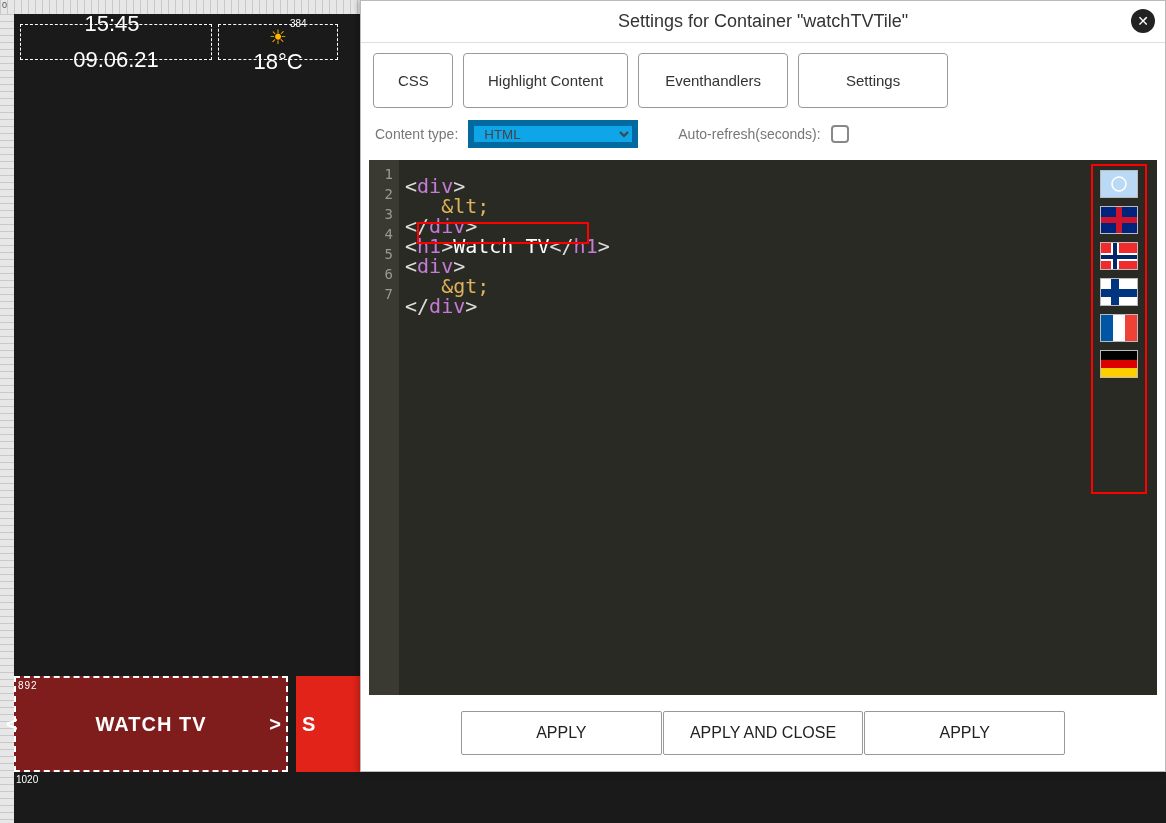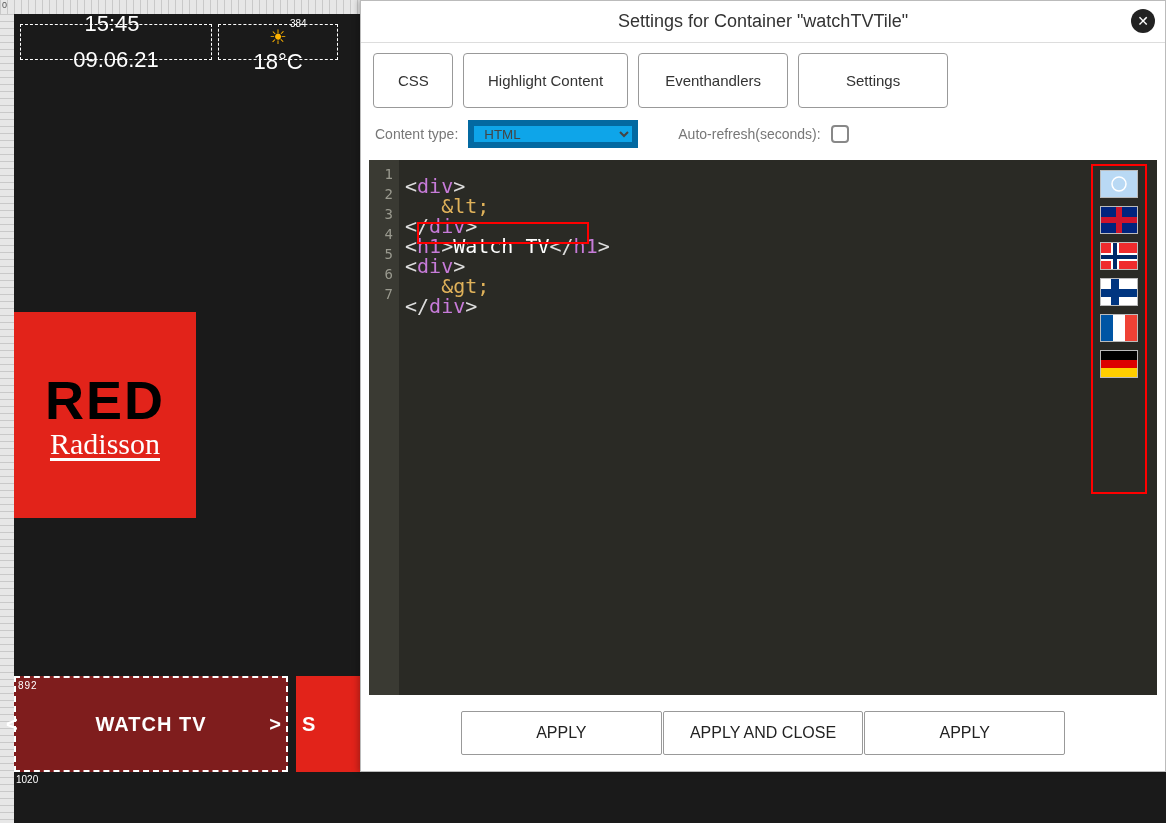--- a/index.html
+++ b/index.html
@@ -105,24 +105,20 @@
 
   <div class="status-box status-time">
     <span class="t1">15:45</span>
     <span>09.06.21</span>
   </div>
   <div class="status-box status-weather">
     <span class="sun">☀</span>
     <span>18°C</span>
   </div>
 
-  <div class="logo-tile">
-    <div class="red">RED</div>
-    <div class="rad">Radisson</div>
-  </div>
 
   <div class="tile-row">
     <div class="watch-tile">
       <span class="coord892">892</span>
       <span class="chev l">&lt;</span>
       <span>WATCH TV</span>
       <span class="chev r">&gt;</span>
     </div>
     <div class="next-tile">
       <span>S</span>

